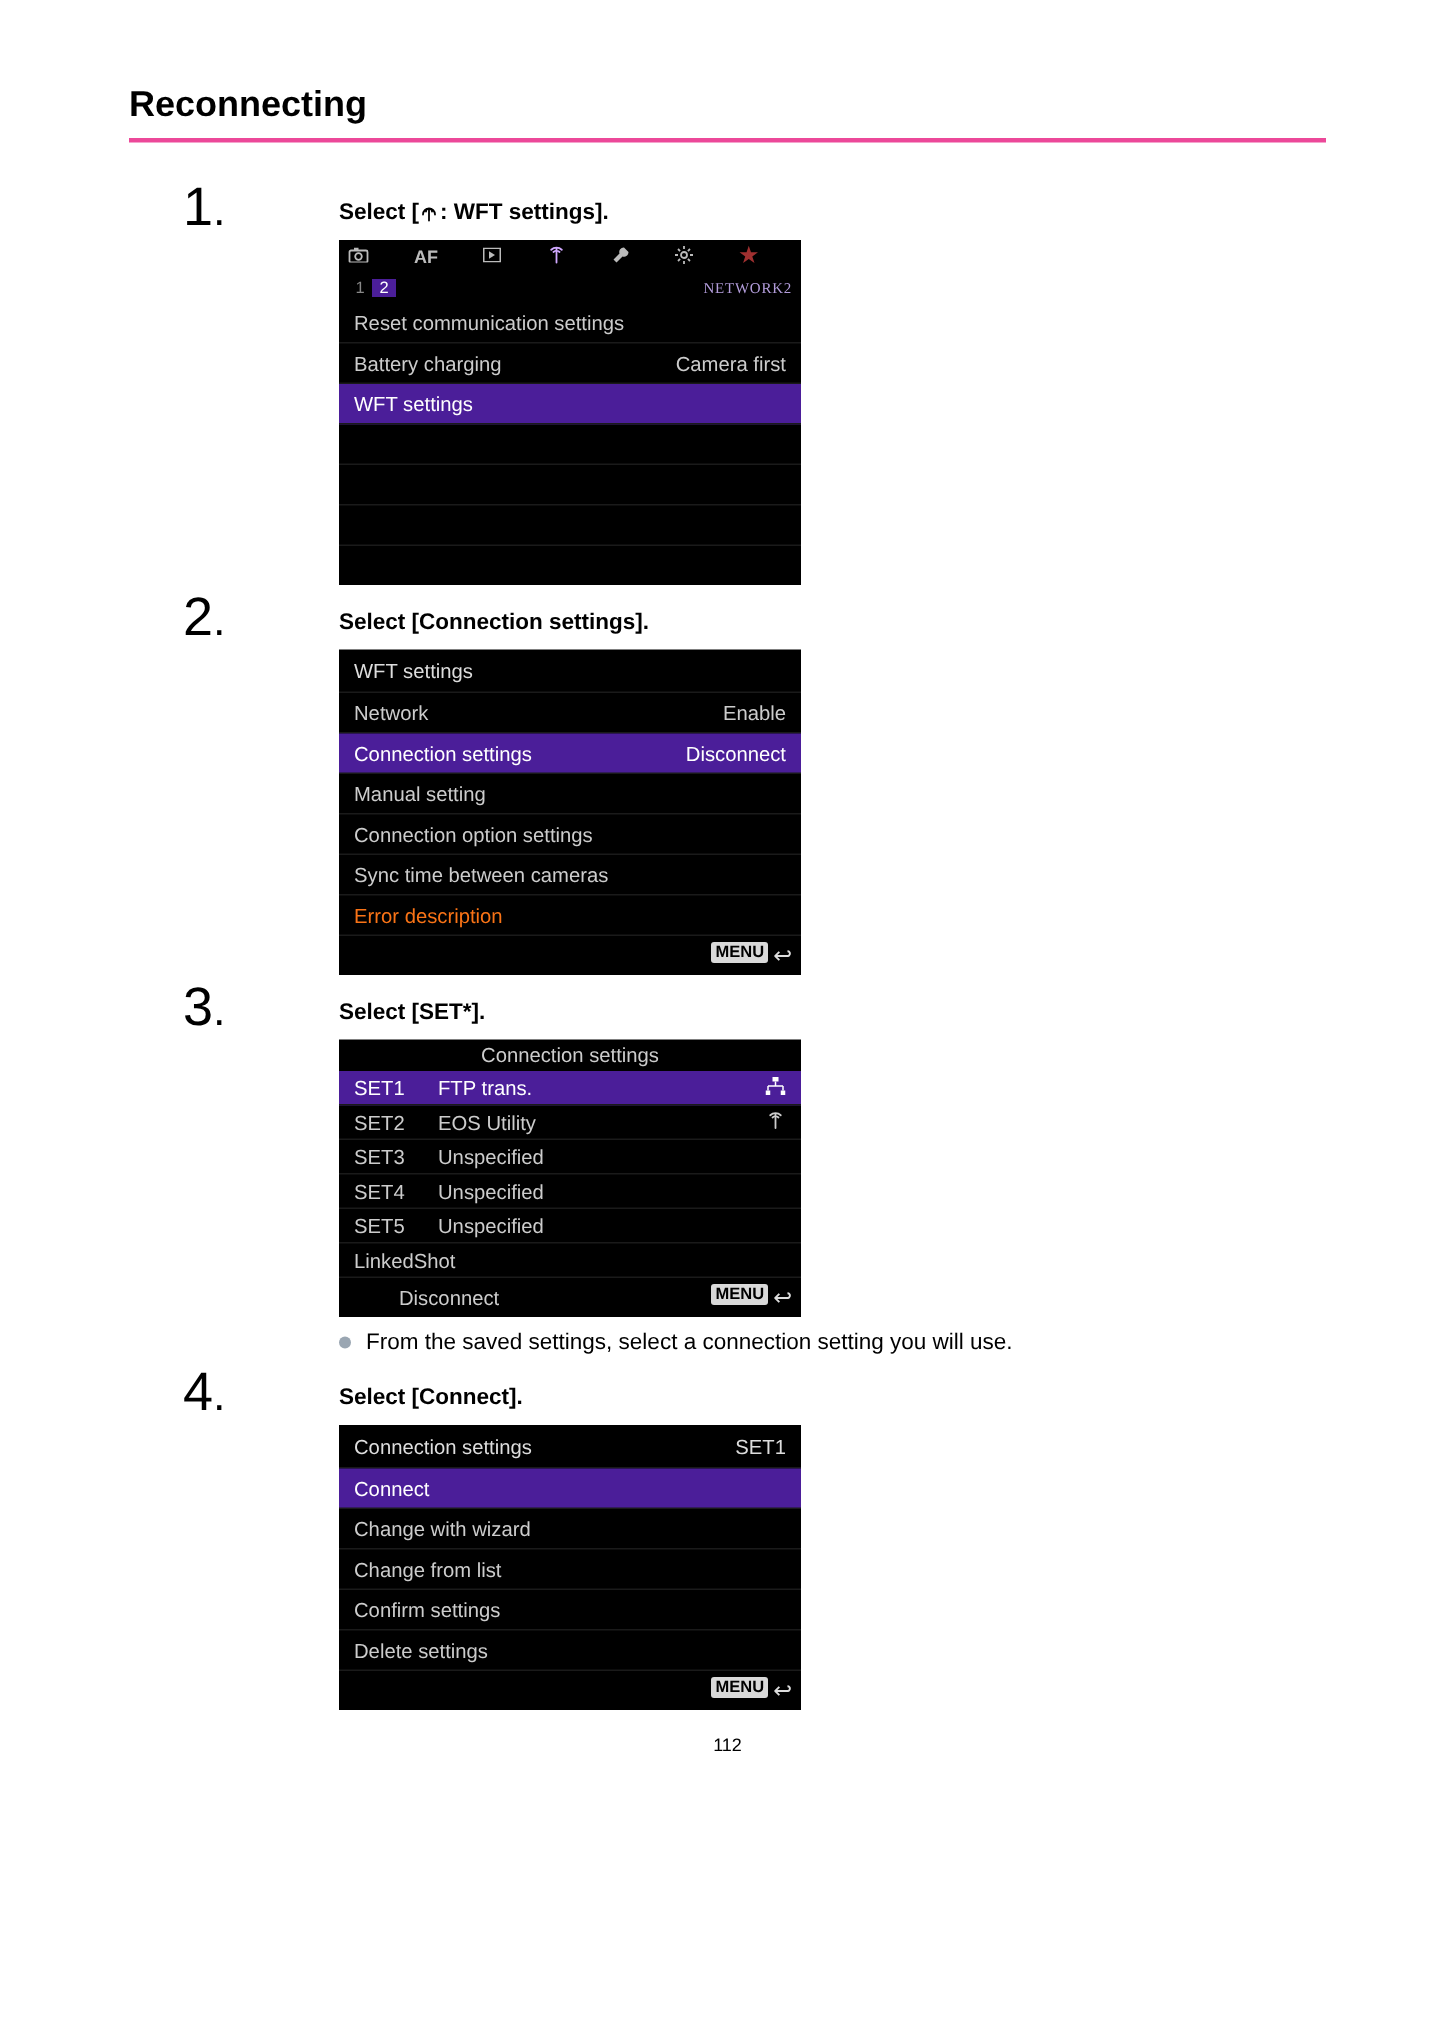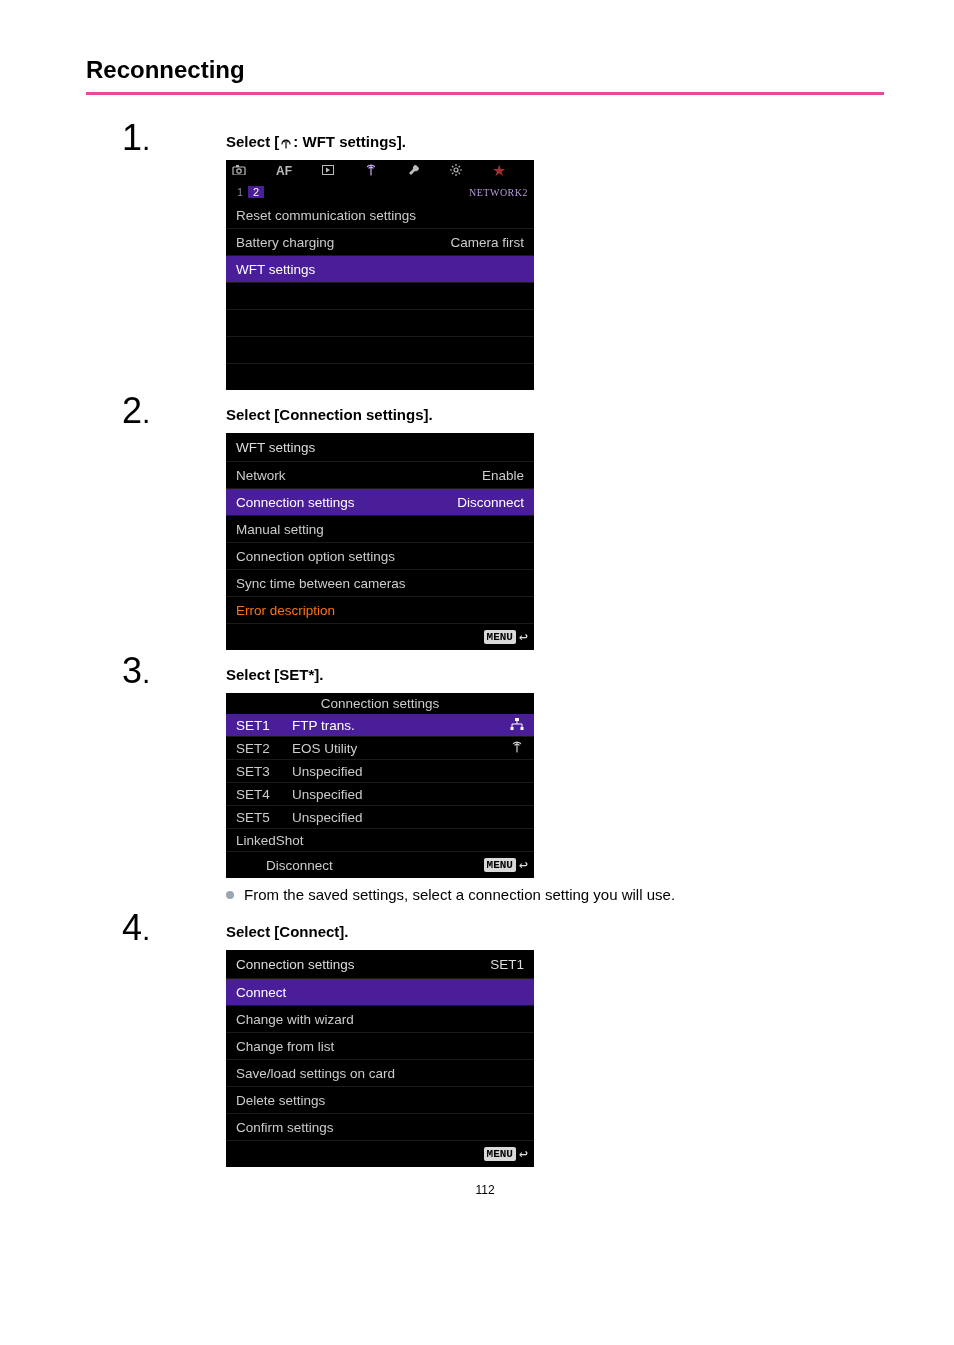--- a/index.html
+++ b/index.html
@@ -69,23 +69,22 @@
   .camscreen .dim { color: #f97316; }
   .camscreen .menu-return {
     display: flex;
     justify-content: flex-end;
     padding: 2px 6px;
     height: 22px;
     align-items: center;
   }
   .menu-badge {
     display: inline-flex;
-    align-items: center;
+    align-items: flex-start;
     gap: 3px;
-    font-family: Liberation Mono, monospace;
   }
   .menu-badge .txt {
     background: #d9d9d9;
     color: #000;
     font-weight: bold;
     font-size: 11px;
     padding: 1px 3px;
     border-radius: 2px;
   }
   .menu-badge .arrow { color:#ddd; font-size:15px; }
@@ -317,27 +316,24 @@
           <div class="row highlight">
             <span>Connect</span>
           </div>
           <div class="row">
             <span>Change with wizard</span>
           </div>
           <div class="row">
             <span>Change from list</span>
           </div>
           <div class="row">
-            <span>Save/load settings on card</span>
+            <span>Confirm settings</span>
           </div>
           <div class="row">
             <span>Delete settings</span>
-          </div>
-          <div class="row">
-            <span>Confirm settings</span>
           </div>
           <div class="menu-return">
             <span class="menu-badge">
               <span class="txt">MENU</span>
               <span class="arrow">↩</span>
             </span>
           </div>
         </div>
       </div>
     </div>

